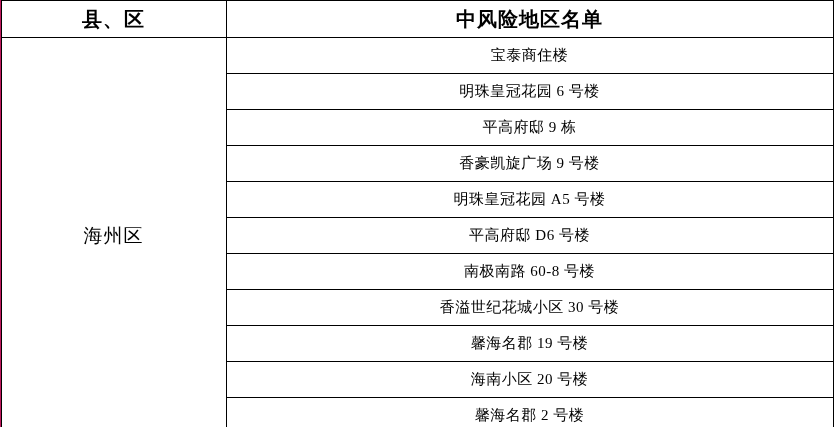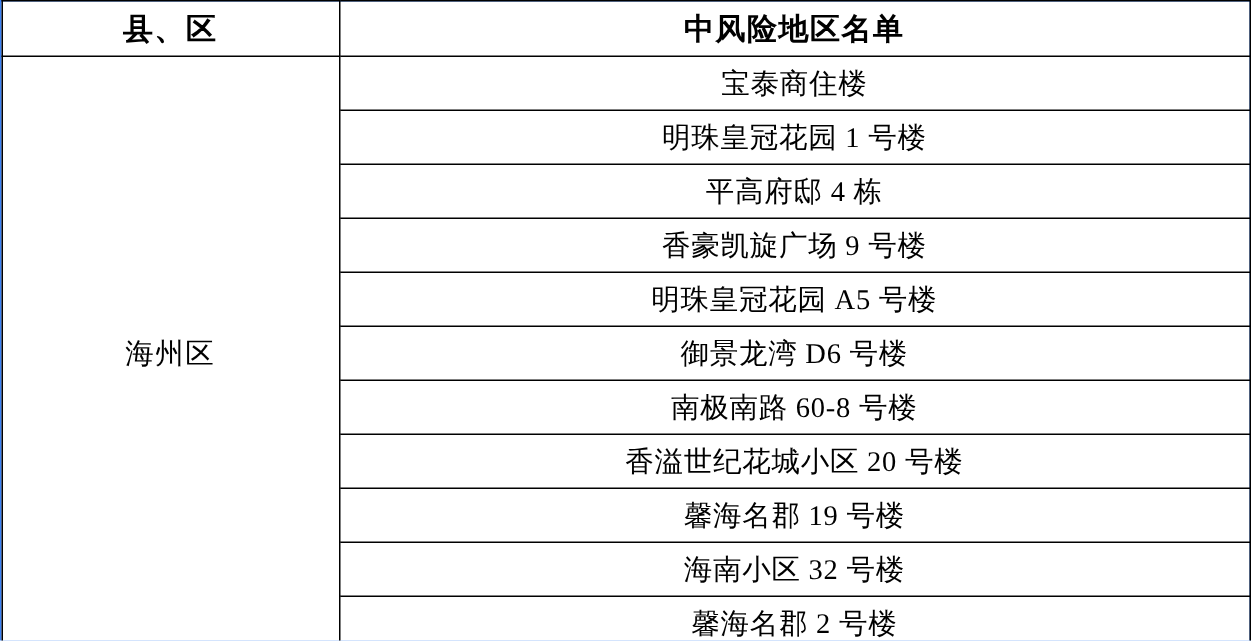--- a/index.html
+++ b/index.html
@@ -11,21 +11,21 @@
     width: 834px;
     height: 427px;
     font-family: "Liberation Serif", "DejaVu Serif", serif;
     color: #000000;
     overflow: hidden;
   }
   .sheet {
     width: 834px;
     height: 427px;
     position: relative;
-    background: #3b82f6;
+    background: #be185d;
     box-sizing: border-box;
   }
   table.risk-table {
     border-collapse: collapse;
     width: 832px;
     margin: 0 auto;
     table-layout: fixed;
   }
   table.risk-table td,
   table.risk-table th {
@@ -46,21 +46,21 @@
   }
   th.header-cell .hdr-text {
     display: inline-block;
   }
   td.district-cell {
     font-size: 19px;
     letter-spacing: 1px;
   }
   td.place-cell {
     height: 35px;
-    font-size: 19px;
+    font-size: 15px;
     letter-spacing: 0.5px;
     white-space: nowrap;
   }
 </style>
 </head>
 <body>
 
 <div class="sheet">
   <table class="risk-table">
     <colgroup>
@@ -76,44 +76,44 @@
           <span class="hdr-text">中风险地区名单</span>
         </th>
       </tr>
     </thead>
     <tbody>
       <tr>
         <td class="district-cell" rowspan="11">海州区</td>
         <td class="place-cell">宝泰商住楼</td>
       </tr>
       <tr>
-        <td class="place-cell">明珠皇冠花园 1 号楼</td>
+        <td class="place-cell">明珠皇冠花园 6 号楼</td>
       </tr>
       <tr>
-        <td class="place-cell">平高府邸 4 栋</td>
+        <td class="place-cell">平高府邸 9 栋</td>
       </tr>
       <tr>
         <td class="place-cell">香豪凯旋广场 9 号楼</td>
       </tr>
       <tr>
         <td class="place-cell">明珠皇冠花园 A5 号楼</td>
       </tr>
       <tr>
-        <td class="place-cell">御景龙湾 D6 号楼</td>
+        <td class="place-cell">平高府邸 D6 号楼</td>
       </tr>
       <tr>
         <td class="place-cell">南极南路 60-8 号楼</td>
       </tr>
       <tr>
-        <td class="place-cell">香溢世纪花城小区 20 号楼</td>
+        <td class="place-cell">香溢世纪花城小区 30 号楼</td>
       </tr>
       <tr>
         <td class="place-cell">馨海名郡 19 号楼</td>
       </tr>
       <tr>
-        <td class="place-cell">海南小区 32 号楼</td>
+        <td class="place-cell">海南小区 20 号楼</td>
       </tr>
       <tr>
         <td class="place-cell">馨海名郡 2 号楼</td>
       </tr>
     </tbody>
   </table>
 </div>
 
 </body></html>

